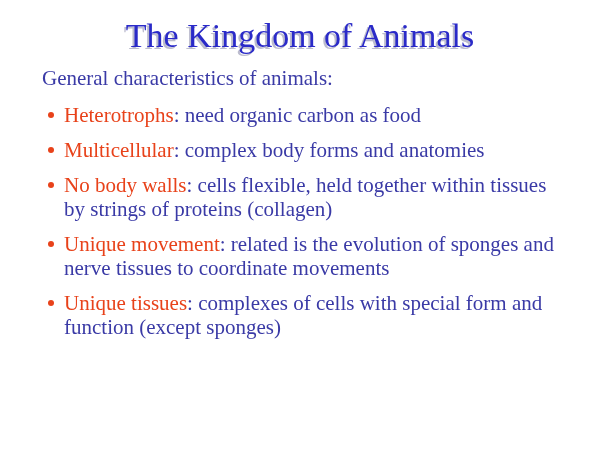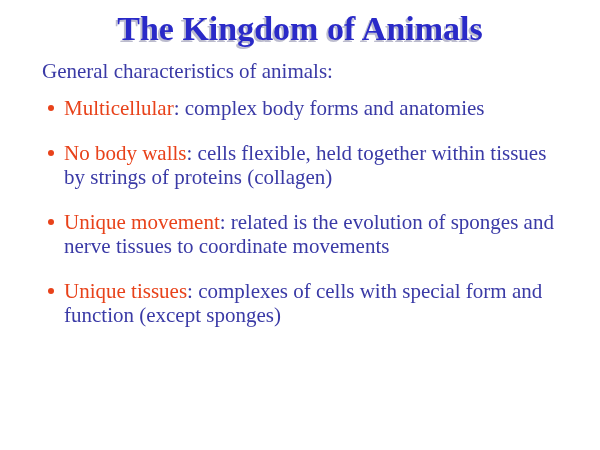--- a/index.html
+++ b/index.html
@@ -10,46 +10,46 @@
   .slide {
     position: relative;
     width: 600px;
     height: 450px;
     background: #ffffff;
     overflow: hidden;
     font-family: "Liberation Serif", "DejaVu Serif", serif;
   }
   .title {
     margin: 0;
-    padding-top: 8px;
+    padding-top: 15px;
     text-align: center;
     font-size: 34px;
     line-height: 41px;
-    font-weight: bold;
+    font-weight: normal;
     color: var(--title_text, #2a2ac8);
     text-shadow: -2px 2px 0 var(--title_shadow, #bcbcce);
     letter-spacing: 0px;
   }
   .intro {
     margin: 9px 40px 0 42px;
     font-size: 21px;
     line-height: 26px;
     color: var(--body_text, #3a3aa6);
     font-family: Liberation Serif, serif;
   }
   .bullets {
     list-style: none;
     margin: 0;
     padding: 0 40px 0 42px;
   }
   .bullets li {
     position: relative;
     max-width: 516px;
     padding-left: 22px;
-    margin-top: 21px;
+    margin-top: 11px;
     font-size: 21px;
     line-height: 24px;
     color: var(--body_text, #3a3aa6);
   }
   .bullets li:first-child {
     margin-top: 12px;
   }
   .dot {
     position: absolute;
     left: 6px;
@@ -68,20 +68,24 @@
 
 <div class="slide">
 
   <h1 class="title">The Kingdom of Animals</h1>
 
   <p class="intro">General characteristics of animals:</p>
 
   <ul class="bullets">
     <li>
       <span class="dot"></span>
+      <span class="hl">Heterotrophs</span><span>: need organic carbon as food</span>
+    </li>
+    <li>
+      <span class="dot"></span>
       <span class="hl">Multicellular</span><span>: complex body forms and anatomies</span>
     </li>
     <li>
       <span class="dot"></span>
       <span class="hl">No body walls</span><span>: cells flexible, held together within tissues by strings of proteins (collagen)</span>
     </li>
     <li>
       <span class="dot"></span>
       <span class="hl">Unique movement</span><span>: related is the evolution of sponges and nerve tissues to coordinate movements</span>
     </li>

